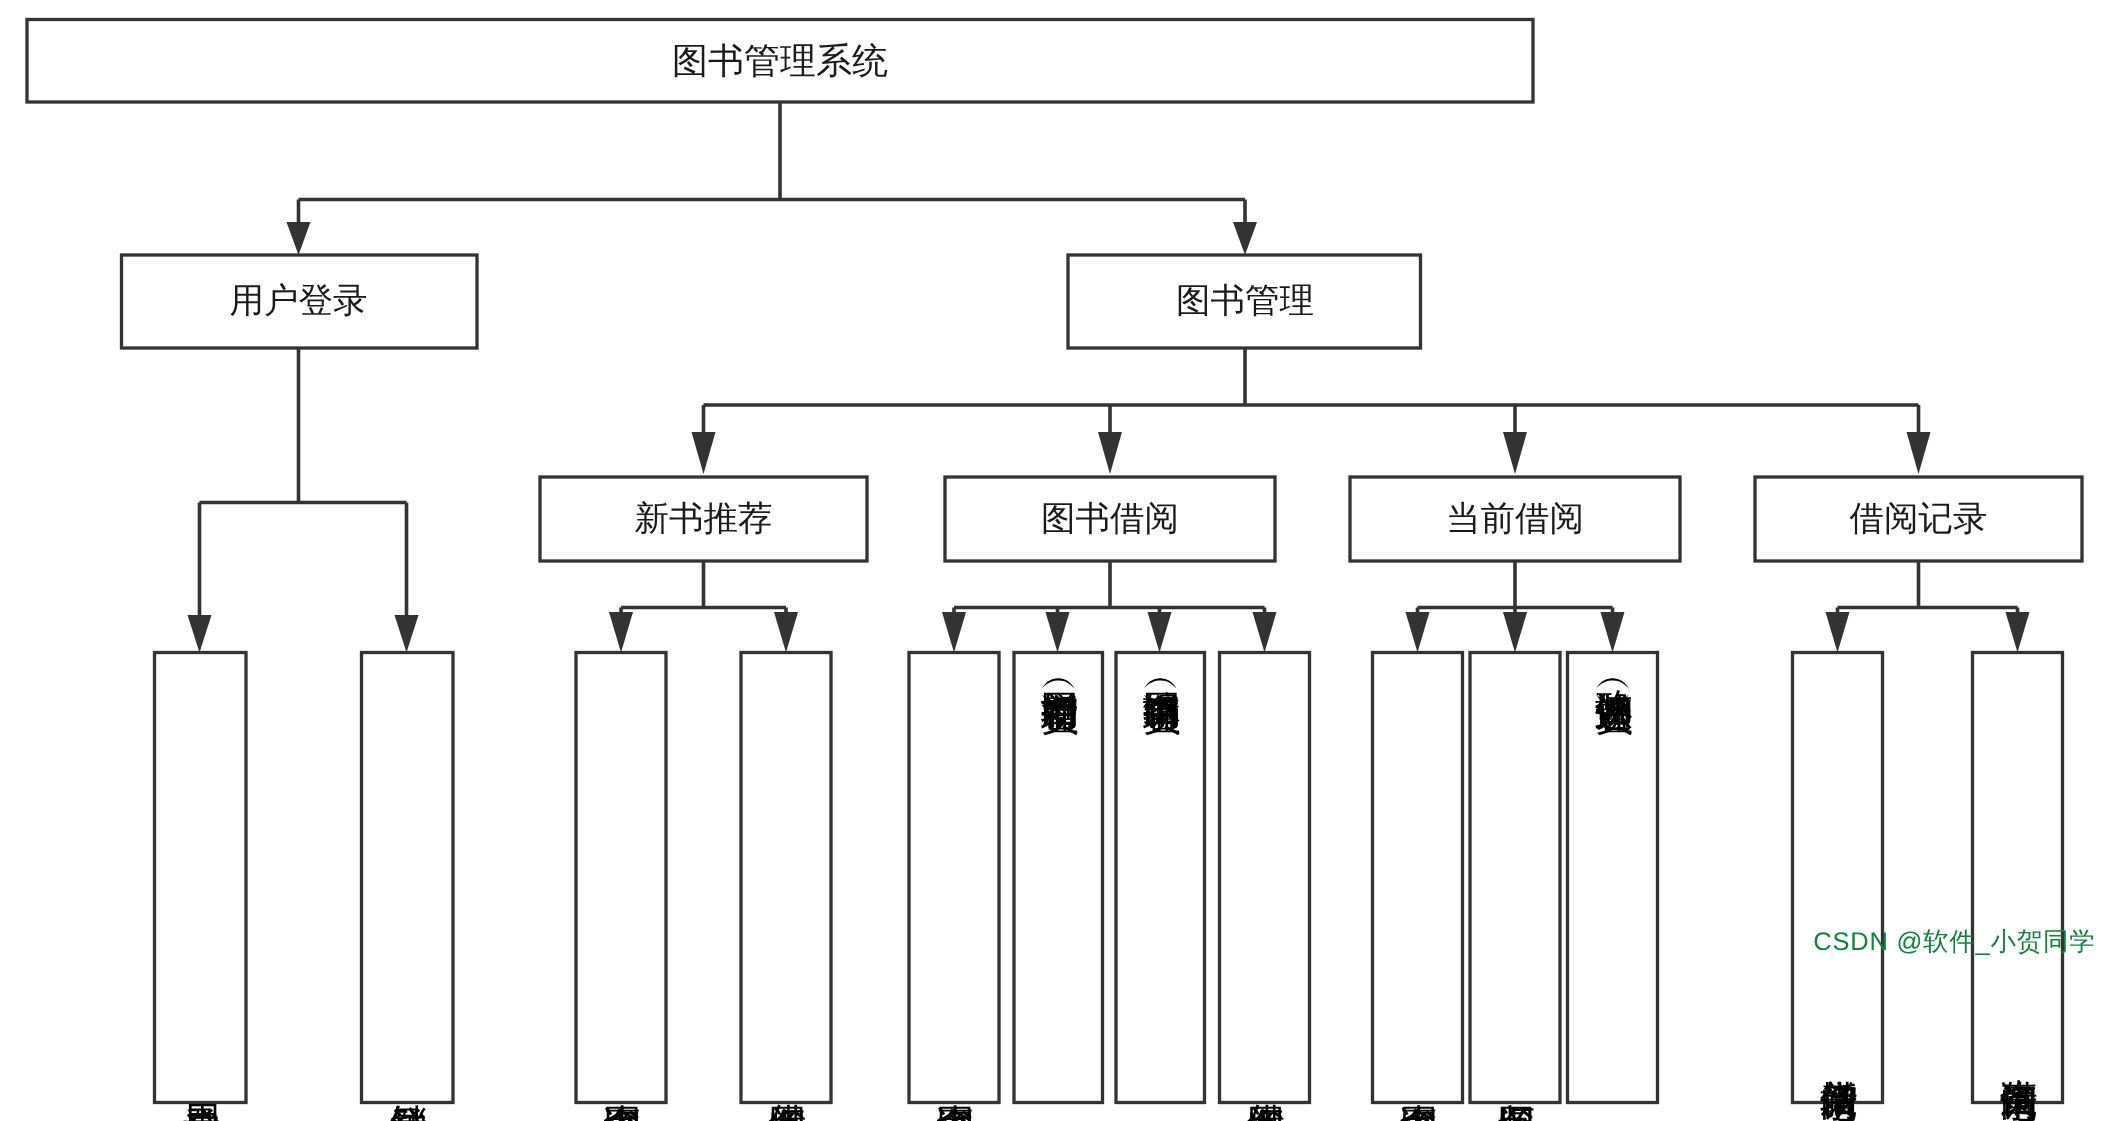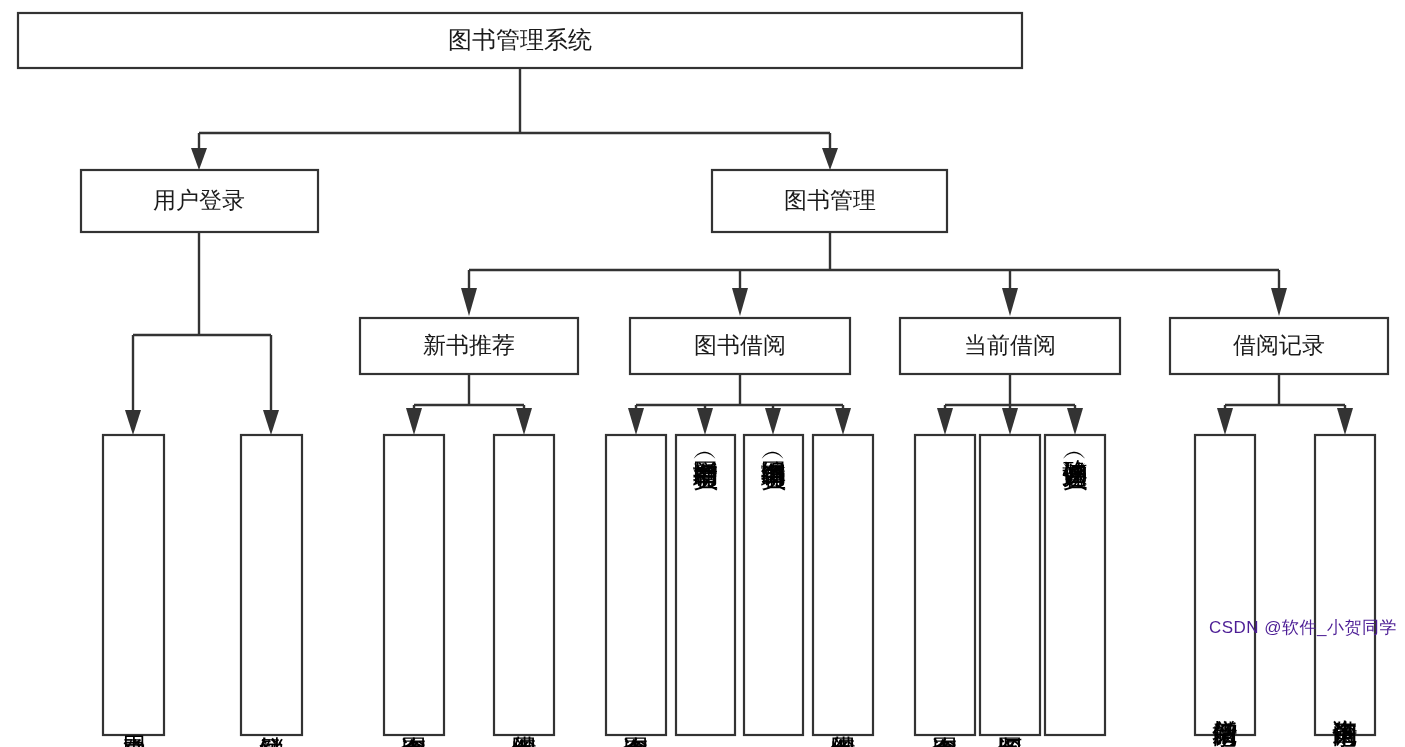--- a/index.html
+++ b/index.html
@@ -67,21 +67,21 @@
     align-items: flex-end;
     justify-content: center;
     pointer-events: none;
   }
   .watermark {
     position: absolute;
     right: 8px;
     bottom: 6px;
     font-family: "Liberation Sans", "DejaVu Sans", sans-serif;
     font-size: 17px;
-    color: #4c1d95;
+    color: #15803d;
     letter-spacing: 0.5px;
     white-space: nowrap;
   }
 </style>
 </head>
 <body>
 
 <div id="diagram-root">
 
   <svg class="flow" viewBox="0 0 1405 747" xmlns="http://www.w3.org/2000/svg">

